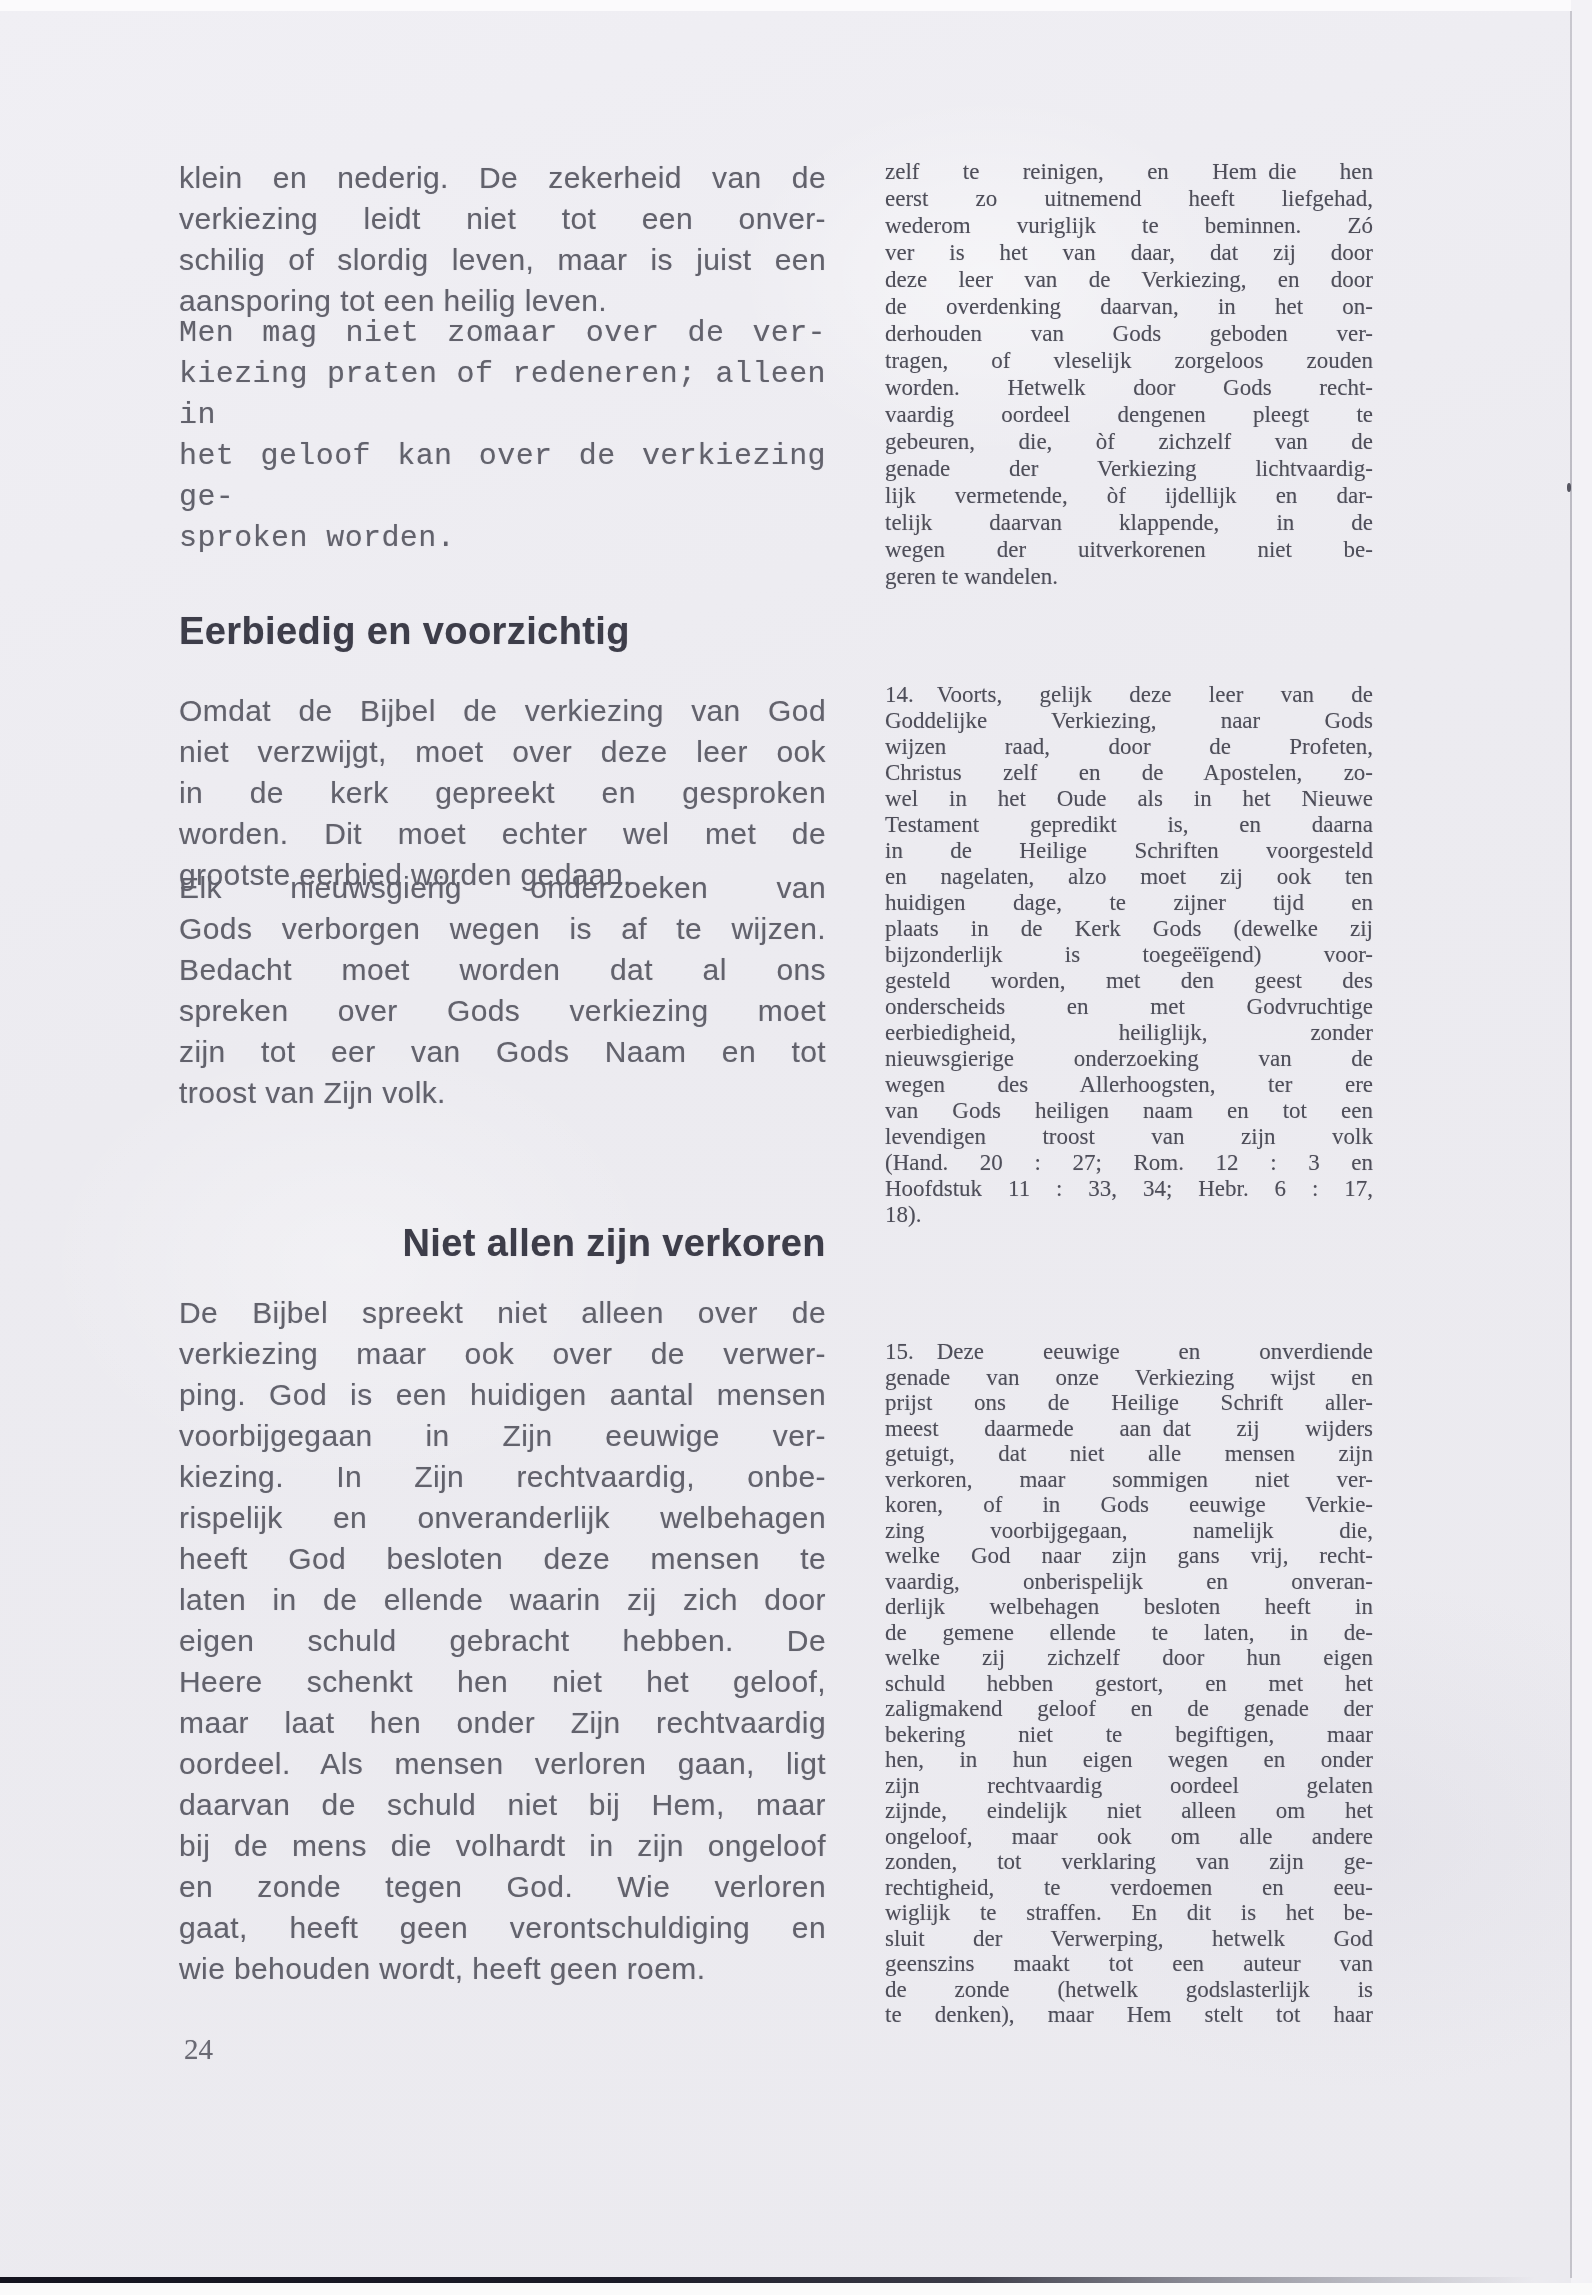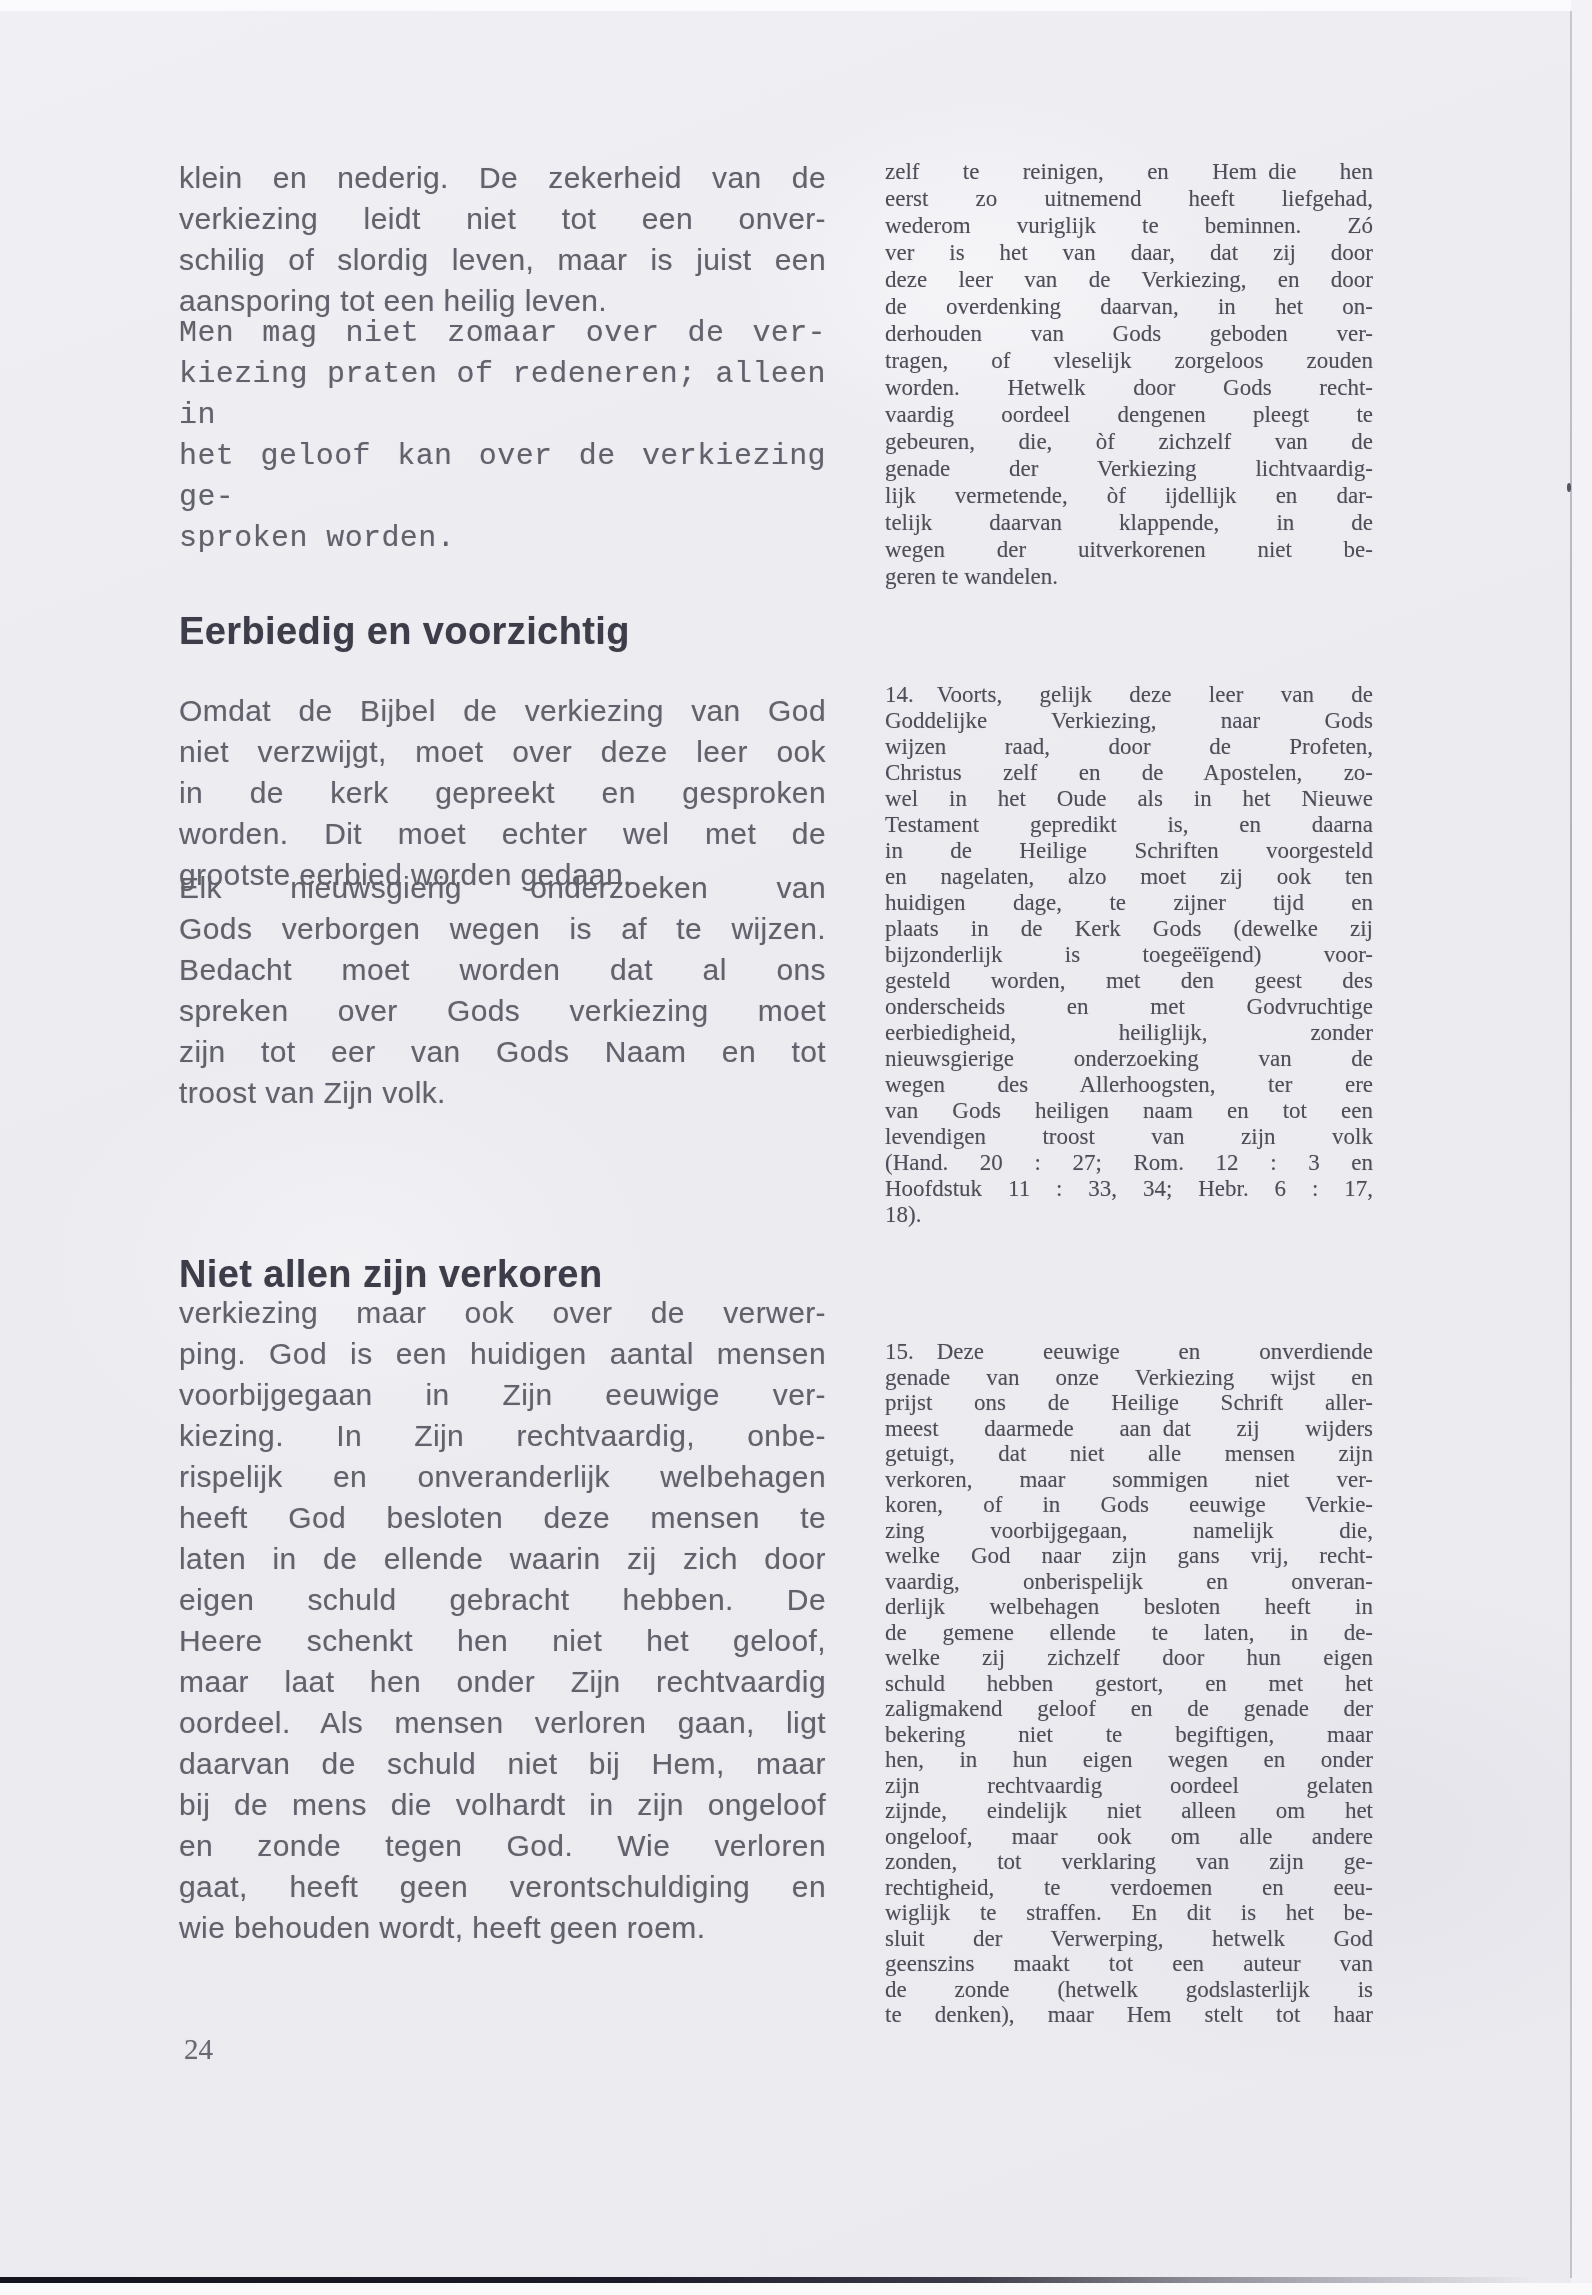--- a/index.html
+++ b/index.html
@@ -88,22 +88,23 @@
         <div class="line">grootste eerbied worden gedaan.</div>
       </div>
     <div class="sec para" style="top:867px;line-height:41px;">
         <div class="line just">Elk nieuwsgierig onderzoeken van</div>
         <div class="line just">Gods verborgen wegen is af te wijzen.</div>
         <div class="line just">Bedacht moet worden dat al ons</div>
         <div class="line just">spreken over Gods verkiezing moet</div>
         <div class="line just">zijn tot eer van Gods Naam en tot</div>
         <div class="line">troost van Zijn volk.</div>
       </div>
-    <div class="sec heading" style="top:1253px;">Niet allen zijn verkoren</div>
+    <div class="sec heading" style="top:1222px;text-align:right;">Niet allen zijn verkoren</div>
     <div class="sec para" style="top:1292px;line-height:41px;">
+        <div class="line just">De Bijbel spreekt niet alleen over de</div>
         <div class="line just">verkiezing maar ook over de verwer-</div>
         <div class="line just">ping. God is een huidigen aantal mensen</div>
         <div class="line just">voorbijgegaan in Zijn eeuwige ver-</div>
         <div class="line just">kiezing. In Zijn rechtvaardig, onbe-</div>
         <div class="line just">rispelijk en onveranderlijk welbehagen</div>
         <div class="line just">heeft God besloten deze mensen te</div>
         <div class="line just">laten in de ellende waarin zij zich door</div>
         <div class="line just">eigen schuld gebracht hebben. De</div>
         <div class="line just">Heere schenkt hen niet het geloof,</div>
         <div class="line just">maar laat hen onder Zijn rechtvaardig</div>

